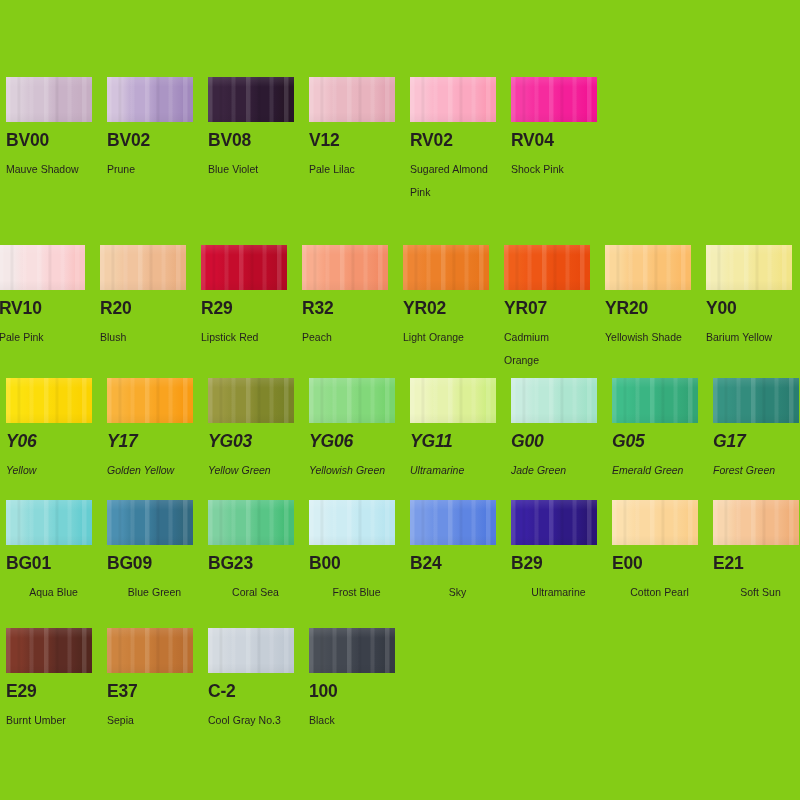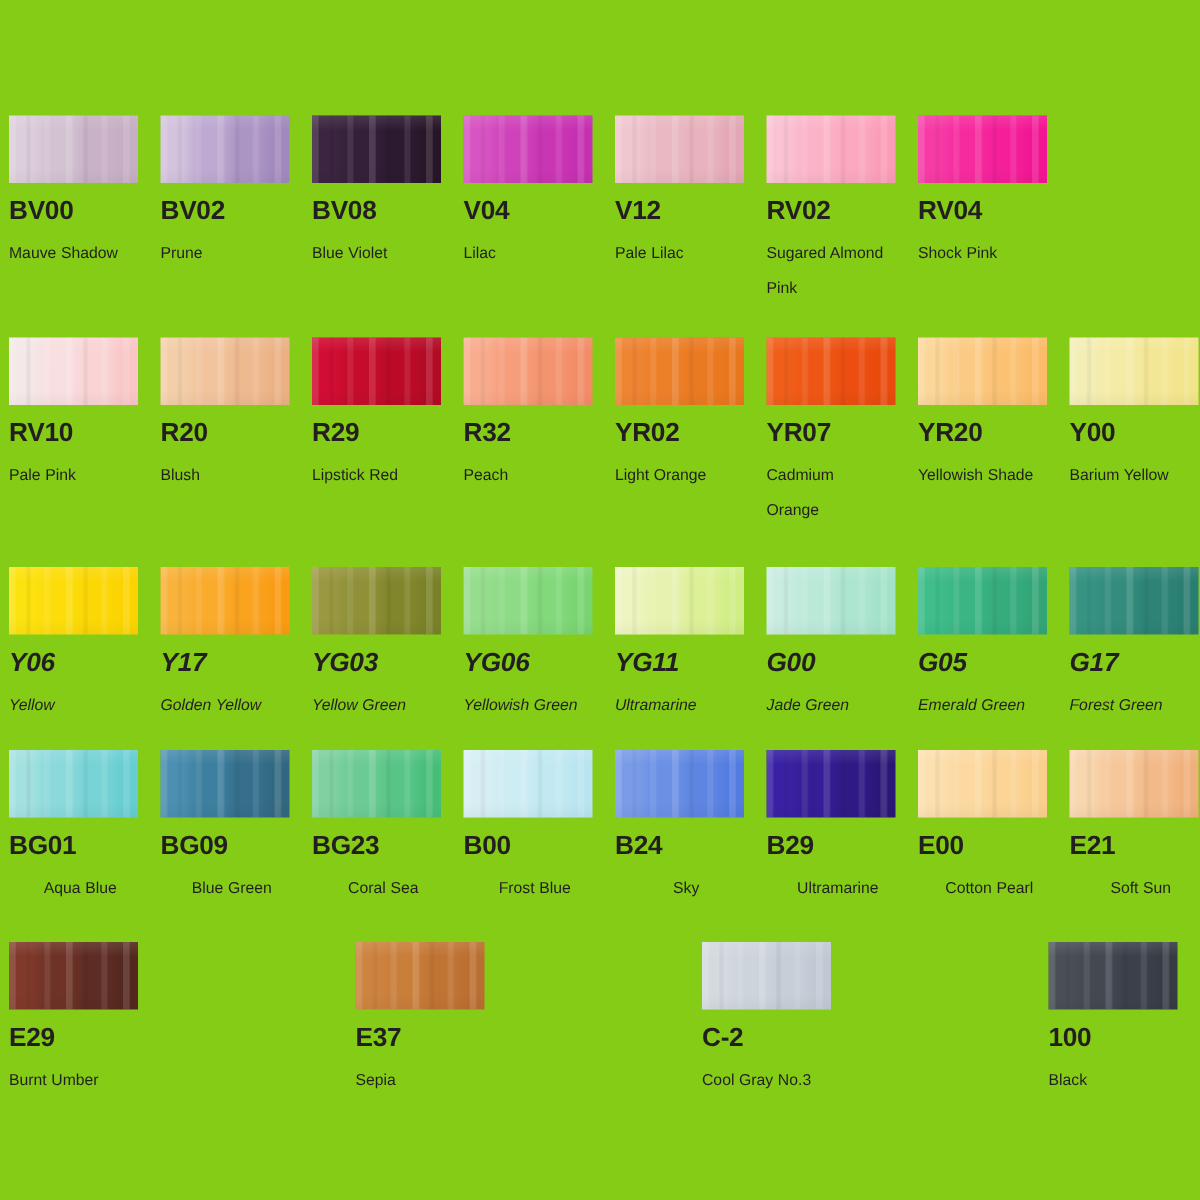--- a/index.html
+++ b/index.html
@@ -139,30 +139,20 @@
         <div class="swatch-chip" style="width: 86px; height: 45px; background: linear-gradient(to right, rgb(59, 37, 64) 0%, rgb(59, 37, 64) 17%, rgb(53, 32, 58) 30%, rgb(53, 32, 58) 46%, rgb(44, 26, 49) 60%, rgb(44, 26, 49) 76%, rgb(39, 22, 40) 88%, rgb(39, 22, 40) 100%);">
           <div class="streaks"></div>
           <div class="sheen"></div>
         </div>
         <div class="swatch-code">BV08</div>
         <div class="swatch-name">
           <span class="wrapword">Blue Violet</span>
         </div>
       </div>
       <div class="swatch-cell">
-        <div class="swatch-chip" style="width: 86px; height: 45px; background: linear-gradient(to right, rgb(215, 84, 195) 0%, rgb(215, 84, 195) 17%, rgb(207, 67, 186) 30%, rgb(207, 67, 186) 46%, rgb(201, 54, 180) 60%, rgb(201, 54, 180) 76%, rgb(197, 47, 176) 88%, rgb(197, 47, 176) 100%);">
-          <div class="streaks"></div>
-          <div class="sheen"></div>
-        </div>
-        <div class="swatch-code">V04</div>
-        <div class="swatch-name">
-          <span class="wrapword">Lilac</span>
-        </div>
-      </div>
-      <div class="swatch-cell">
         <div class="swatch-chip" style="width: 86px; height: 45px; background: linear-gradient(to right, rgb(240, 199, 207) 0%, rgb(240, 199, 207) 17%, rgb(233, 184, 194) 30%, rgb(233, 184, 194) 46%, rgb(232, 179, 190) 60%, rgb(232, 179, 190) 76%, rgb(226, 166, 180) 88%, rgb(226, 166, 180) 100%);">
           <div class="streaks"></div>
           <div class="sheen"></div>
         </div>
         <div class="swatch-code">V12</div>
         <div class="swatch-name">
           <span class="wrapword">Pale Lilac</span>
         </div>
       </div>
       <div class="swatch-cell">
@@ -180,21 +170,21 @@
         <div class="swatch-chip" style="width: 86px; height: 45px; background: linear-gradient(to right, rgb(247, 59, 166) 0%, rgb(247, 59, 166) 17%, rgb(246, 43, 158) 30%, rgb(246, 43, 158) 46%, rgb(244, 31, 153) 60%, rgb(244, 31, 153) 76%, rgb(242, 21, 148) 88%, rgb(242, 21, 148) 100%);">
           <div class="streaks"></div>
           <div class="sheen"></div>
         </div>
         <div class="swatch-code">RV04</div>
         <div class="swatch-name">
           <span class="wrapword">Shock Pink</span>
         </div>
       </div>
     </div>
-    <div class="swatch-row" style="top: 225px;">
+    <div class="swatch-row" style="top: 245px; justify-content: center;">
       <div class="swatch-cell">
         <div class="swatch-chip" style="width: 86px; height: 45px; background: linear-gradient(to right, rgb(244, 232, 232) 0%, rgb(244, 232, 232) 17%, rgb(248, 223, 224) 30%, rgb(248, 223, 224) 46%, rgb(250, 211, 213) 60%, rgb(250, 211, 213) 76%, rgb(249, 198, 198) 88%, rgb(249, 198, 198) 100%);">
           <div class="streaks"></div>
           <div class="sheen"></div>
         </div>
         <div class="swatch-code">RV10</div>
         <div class="swatch-name">
           <span class="wrapword">Pale Pink</span>
         </div>
       </div>
@@ -427,21 +417,21 @@
         <div class="swatch-chip" style="width: 86px; height: 45px; background: linear-gradient(to right, rgb(248, 214, 174) 0%, rgb(248, 214, 174) 17%, rgb(246, 199, 154) 30%, rgb(246, 199, 154) 46%, rgb(243, 186, 137) 60%, rgb(243, 186, 137) 76%, rgb(240, 176, 123) 88%, rgb(240, 176, 123) 100%);">
           <div class="streaks"></div>
           <div class="sheen"></div>
         </div>
         <div class="swatch-code">E21</div>
         <div class="swatch-name">
           <span class="wrapword">Soft Sun</span>
         </div>
       </div>
     </div>
-    <div class="swatch-row" style="top: 628px; justify-content: space-between;">
+    <div class="swatch-row" style="top: 628px;">
       <div class="swatch-cell">
         <div class="swatch-chip" style="width: 86px; height: 45px; background: linear-gradient(to right, rgb(128, 57, 42) 0%, rgb(128, 57, 42) 17%, rgb(110, 50, 38) 30%, rgb(110, 50, 38) 46%, rgb(93, 44, 36) 60%, rgb(93, 44, 36) 76%, rgb(83, 40, 31) 88%, rgb(83, 40, 31) 100%);">
           <div class="streaks"></div>
           <div class="sheen"></div>
         </div>
         <div class="swatch-code">E29</div>
         <div class="swatch-name">
           <span class="wrapword">Burnt Umber</span>
         </div>
       </div>

